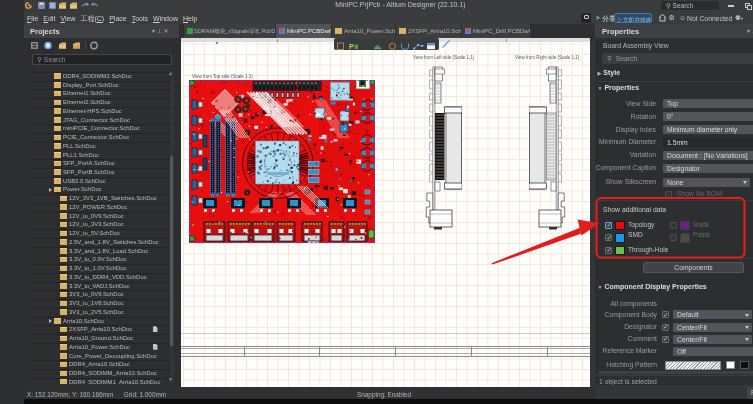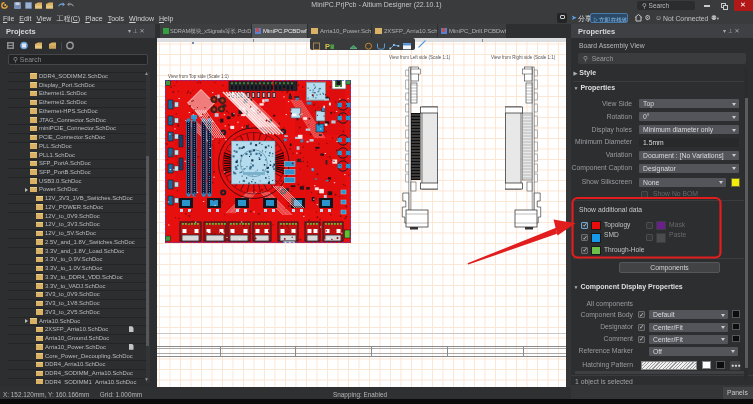--- a/index.html
+++ b/index.html
@@ -1,19 +1,19 @@
 <!DOCTYPE html>
 <html><head>
 <meta charset="utf-8">
 <style>
   * { margin:0; padding:0; box-sizing:border-box; }
   html,body { width:753px; height:404px; overflow:hidden; background:#2c2e30;
     font-family:"Liberation Sans", sans-serif; }
   .abs { position:absolute; }
-  #stage { position:relative; width:682px; height:404px; }
+  #stage { position:relative; width:682px; height:404px;margin-left:24px; }
   .txt { white-space:nowrap; }
 </style>
 </head>
 <body>
 <div id="stage">
 
   <div class="abs" style="left:0;top:0;width:753px;height:11px;background:#3a3b3d;"></div>
   <div class="abs" id="titleicons" style="left:0;top:0;width:200px;height:11px;">
     <svg width="90" height="11" style="position:absolute;left:0;top:0">
       <path d="M4.5 2 a3.4 3.4 0 1 0 3.4 3.4 l-1.4 0 a2 2 0 1 1 -2-2 z" fill="#e8a33d"></path>

